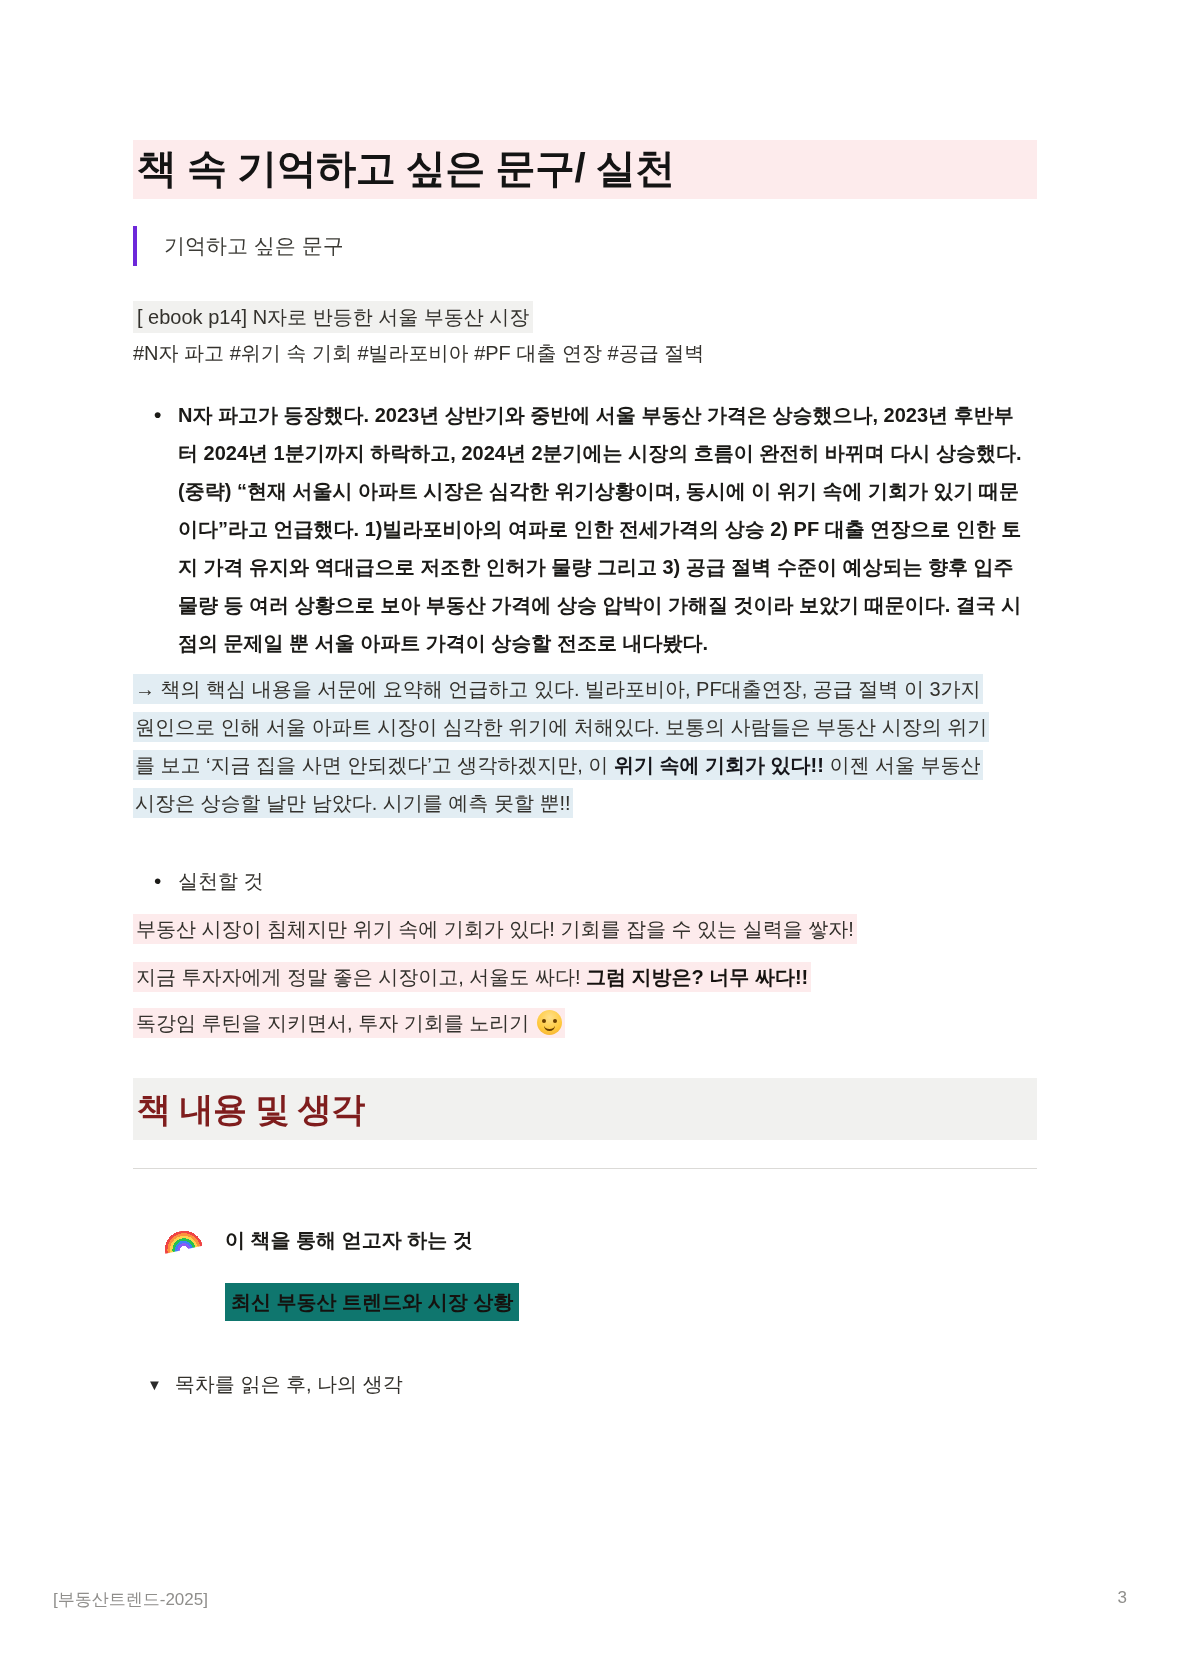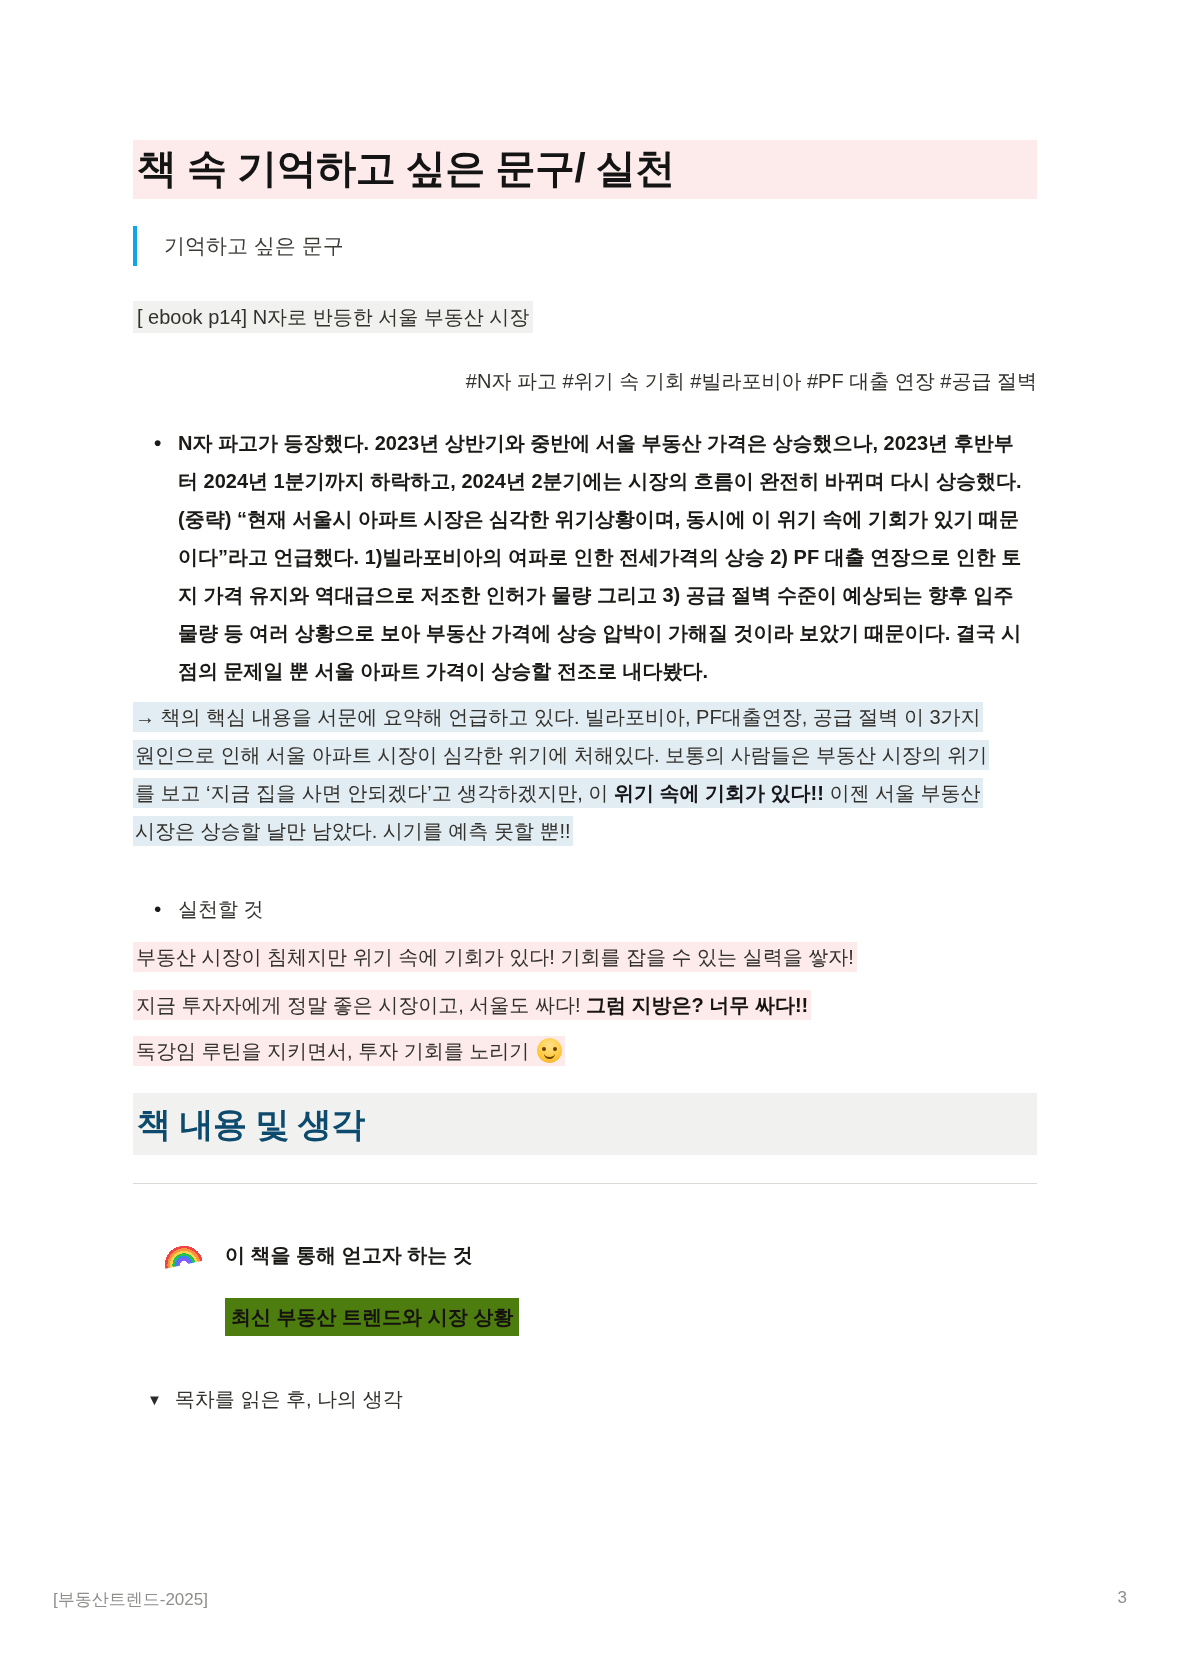--- a/index.html
+++ b/index.html
@@ -13,28 +13,28 @@
 
   
   .doc-title {
     margin-top:140px; background:#fdebec; color:#141414;
     font-size:40px; font-weight:700; line-height:1.38;
     letter-spacing:-0.5px; padding:1px 8px 3px 4px;
   }
 
   
   .quote {
-    margin-top:26px; border-left:4px solid #0ea5e9;
+    margin-top:26px; border-left:4px solid #6d28d9;
     padding:6px 0 6px 27px; font-size:21px; color:#3b3a35; line-height:28px;
   }
 
   .p { font-size:20px; margin:0; }
   .p-ebook { margin-top:32px; line-height:38px; }
   .hl-gray { background:#f1f1ef; padding:5px 4px; }
-  .p-tags { margin-top:30px; line-height:30px;text-align:right; }
+  .p-tags { margin-top:2px; line-height:30px; }
 
   
   ul.blist { list-style:none; margin:0; padding:0; }
   ul.blist li { position:relative; padding-left:45px; font-size:20px; line-height:38px; }
   ul.blist li::before {
     content:"•"; position:absolute; left:21px; top:0;
     font-size:21px; color:#1b1a17;
   }
   ul.memo-list { margin-top:28px; }
   ul.memo-list li { font-weight:700; color:#1b1a17; max-width:852px; }
@@ -69,40 +69,40 @@
     content:""; position:absolute; left:5px; top:9px; width:4px; height:4px;
     border-radius:50%; background:#6b3f00; box-shadow:11px 0 0 #6b3f00;
   }
   .smiley::after {
     content:""; position:absolute; left:7px; top:12px; width:11px; height:7px;
     border-bottom:2px solid #6b3f00; border-radius:0 0 10px 10px;
   }
 
   
   .section-heading {
-    margin-top:23px; background:#f1f1ef; color:#0c4a6e;
+    margin-top:36px; background:#f1f1ef; color:#7f1d1d;
     font-size:34px; font-weight:700; line-height:1.3;
     letter-spacing:-0.5px; padding:9px 6px 9px 4px;
   }
   hr.divider { margin:8px 0 0 0; border:none; border-top:1px solid #dbdad7; }
 
   
   .callout { margin-top:52px; display:flex; align-items:flex-start; gap:20px; padding-left:30px; }
   .rainbow-box { width:42px; padding-top:10px; flex:0 0 auto; }
   .rainbow {
     width:38px; height:19px; transform:rotate(-12deg);
     background:radial-gradient(circle at 50% 100%,
       rgba(255,255,255,0) 0 4px, #8a5cf5 4px 6.5px, #3c82f6 6.5px 9px,
       #27c24d 9px 11.5px, #fcd34d 11.5px 14px, #fb923c 14px 16.5px,
       #ef4444 16.5px 19px, rgba(255,255,255,0) 19px);
   }
   .callout-texts { padding-top:4px; }
   .callout-title { font-size:20px; font-weight:700; color:#1b1a17; line-height:30px; }
   .callout-goal {
-    margin-top:28px; display:inline-block; background:#4d7c0f;
+    margin-top:28px; display:inline-block; background:#0f766e;
     font-size:20px; font-weight:700; color:#15120f; line-height:30px; padding:4px 6px;
   }
 
   
   .toggle { margin-top:50px; display:flex; align-items:center; gap:13px; padding-left:14px; cursor:pointer; }
   .toggle-arrow { font-size:15px; color:#2a2a2a; line-height:1; }
   .toggle-label { font-size:20px; color:#33312c; }
 
   
   .footer {

